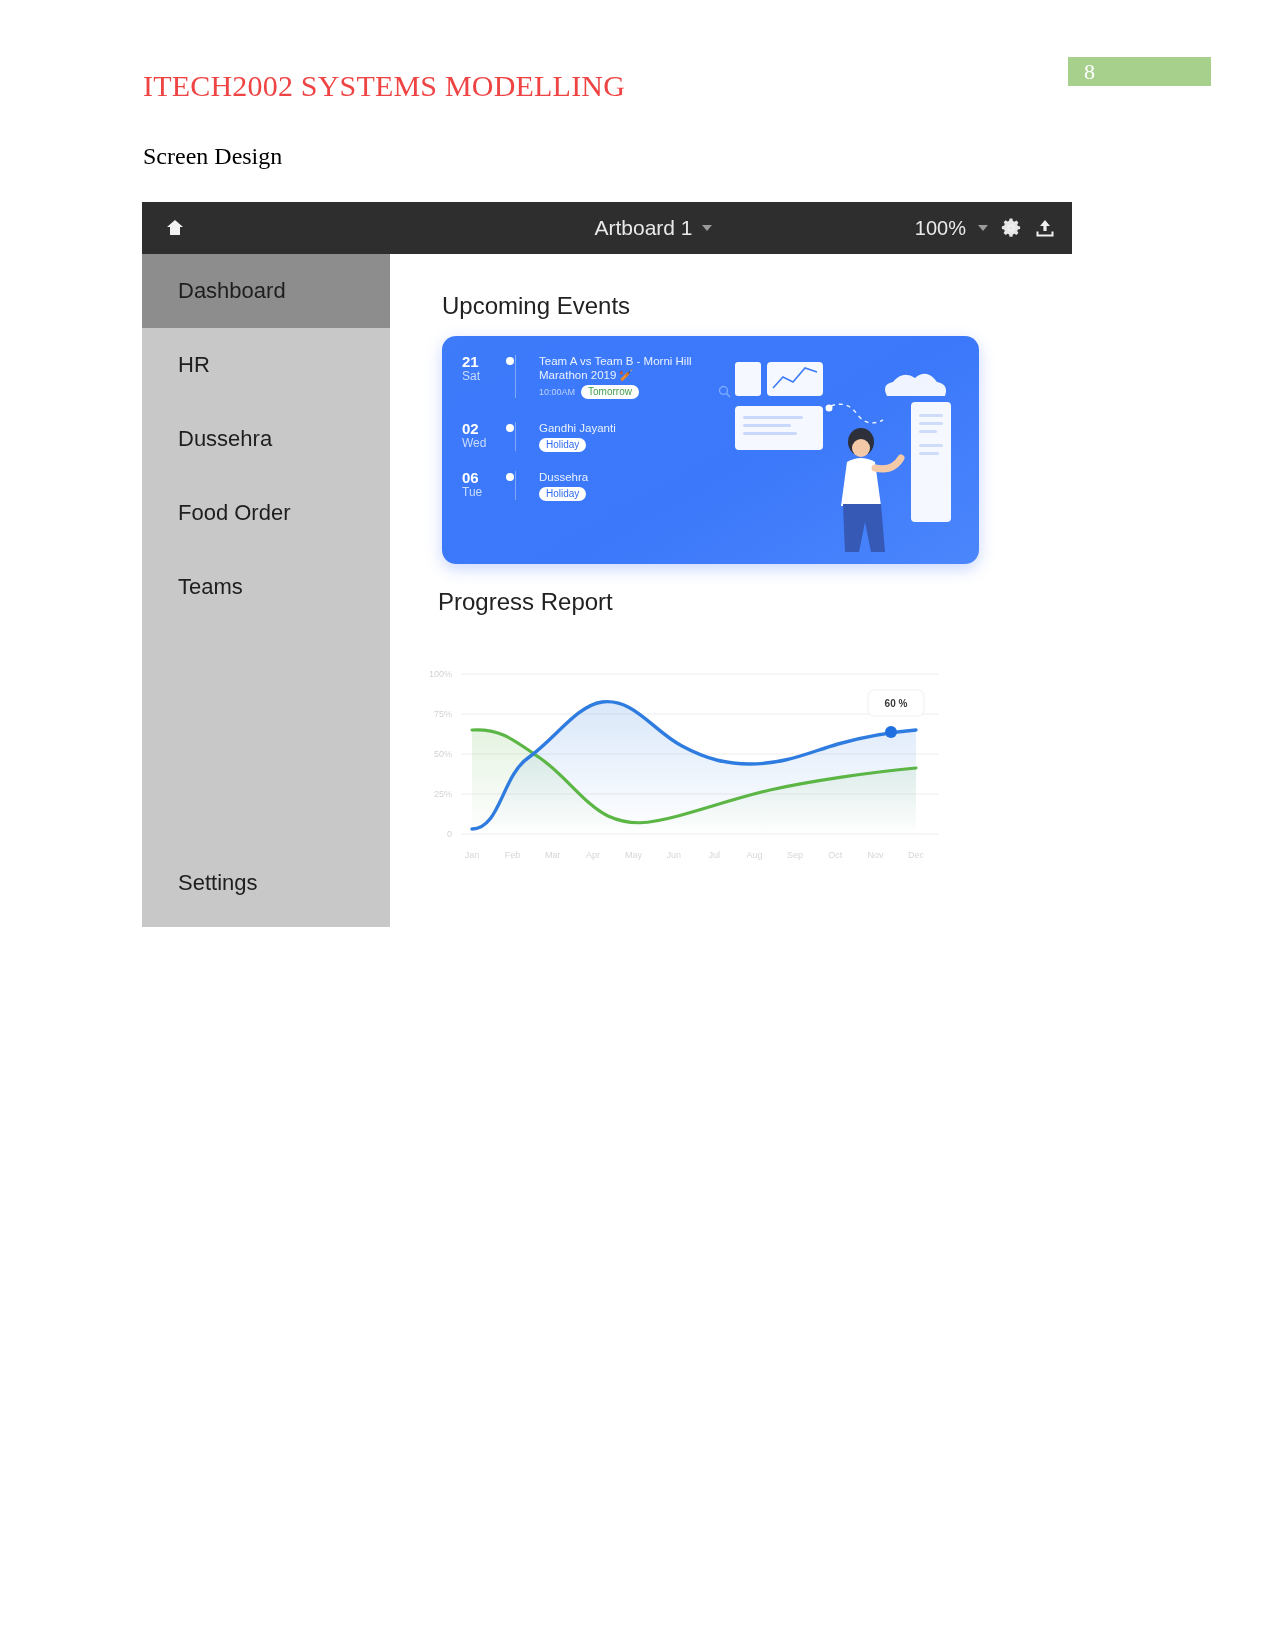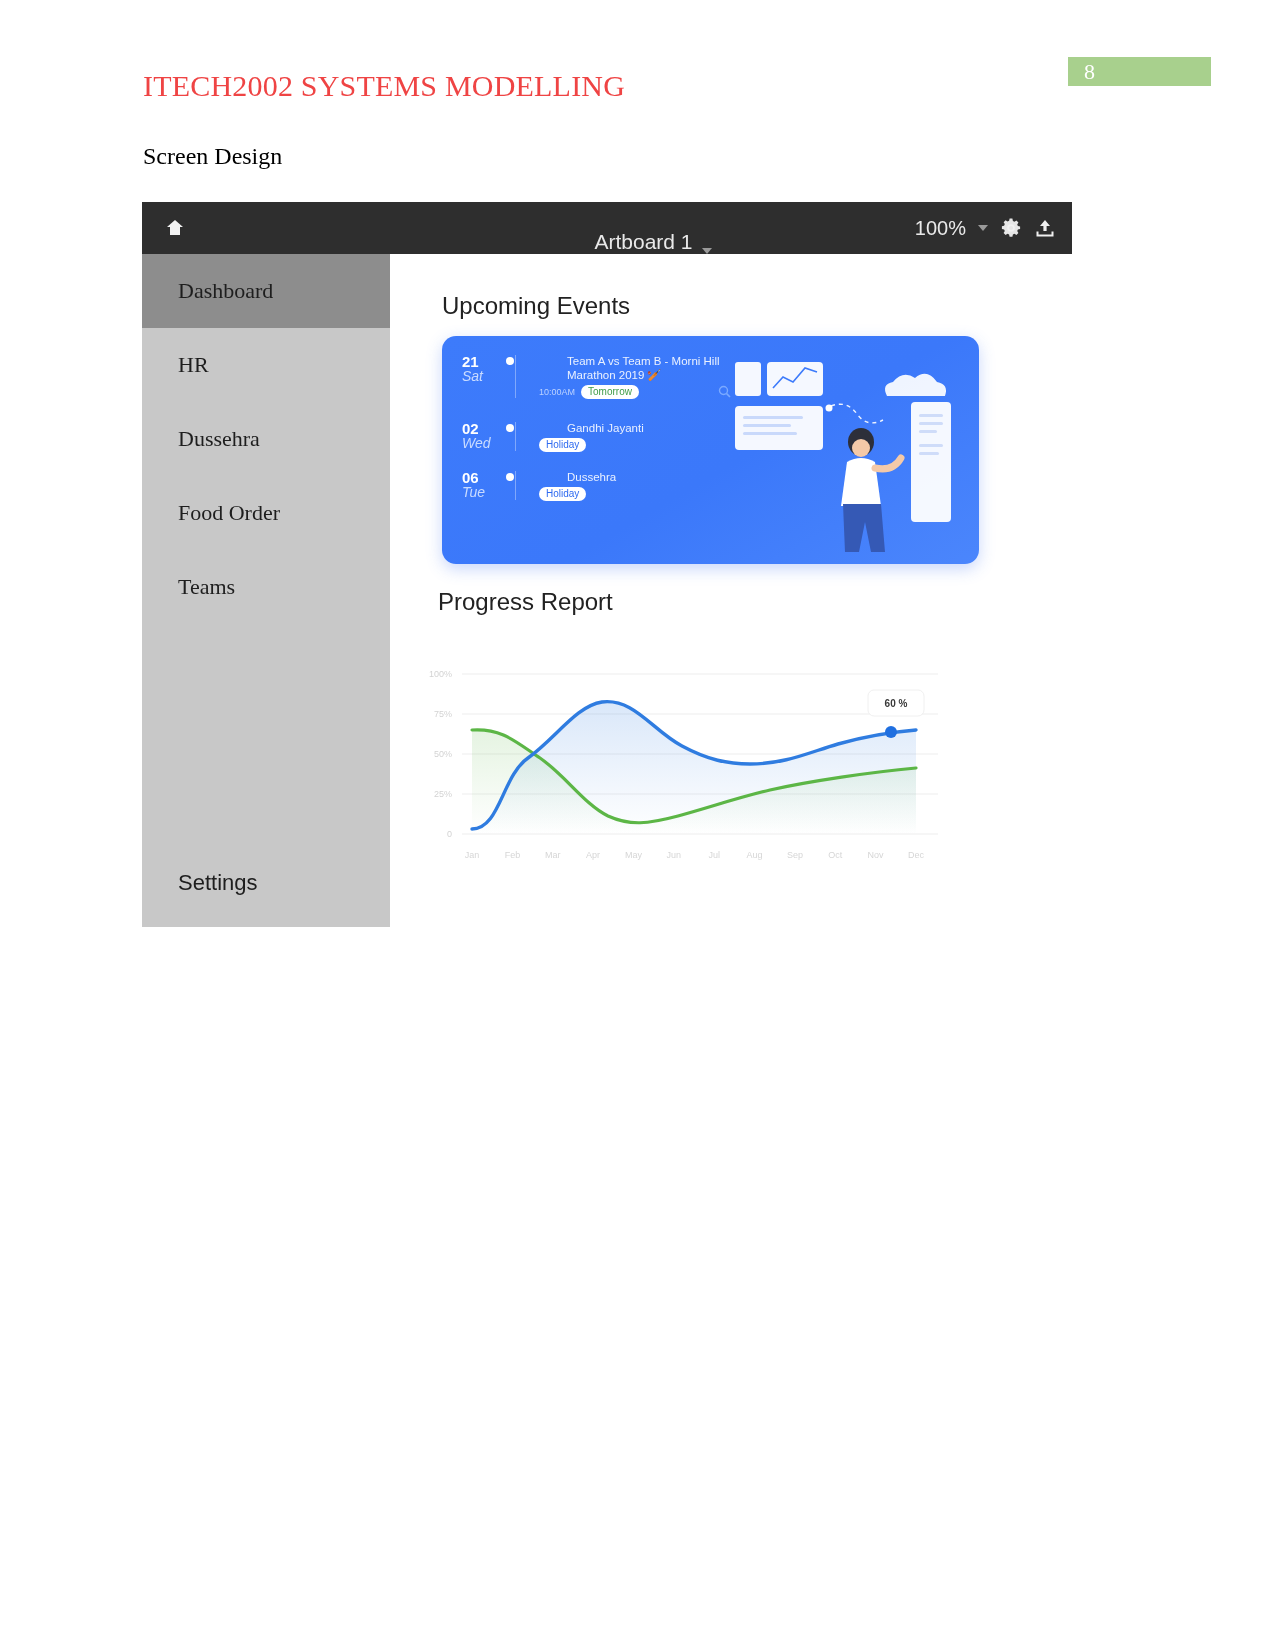--- a/index.html
+++ b/index.html
@@ -50,21 +50,21 @@
     position:absolute; left:0; top:0; width:930px; height:52px;
     background:#2e2e2e;
     display:flex; align-items:center;
   }
   .home-icon {
     position:absolute; left:22px; top:15px; width:22px; height:22px;
     display:flex; align-items:center; justify-content:center;
   }
   .toolbar-center {
     position:absolute; left:0; top:0; width:1022px; height:52px;
-    display:flex; align-items:flex-end; justify-content:center;
+    display:flex; align-items:center; justify-content:center;
     gap:9px;
   }
   .artboard-label {
     color:#e9e9e9; font-size:21px; font-family:"Liberation Sans", sans-serif;
   }
   .caret {
     width:0; height:0; border-left:5px solid transparent;
     border-right:5px solid transparent; border-top:6px solid #9a9a9a;
     display:inline-block;
   }
@@ -79,21 +79,21 @@
 
   
   .sidebar {
     position:absolute; left:0; top:52px; width:248px; height:673px;
     background:#c8c8c8;
   }
   .side-item {
     height:74px; display:flex; align-items:center;
     padding-left:36px; box-sizing:border-box;
     font-size:22px; color:#1e1e1e;
-    font-family:Liberation Serif, serif;
+    font-family:Liberation Sans, sans-serif;
   }
   .side-item.active { background:#8d8d8d; }
   .side-settings {
     position:absolute; left:0; bottom:24px; width:248px; height:40px;
     display:flex; align-items:center; padding-left:36px;
     box-sizing:border-box; font-size:22px; color:#1e1e1e;
     font-family:"Liberation Sans", sans-serif;
   }
 
   
@@ -117,37 +117,35 @@
     overflow:hidden;
   }
   .events-list { position:absolute; left:20px; top:18px; width:280px; }
   .event-row { display:flex; margin-bottom:16px;gap:11px; }
   .ev-date { width:42px; flex:none; }
   .ev-day-num {
     font-size:15px; font-weight:bold; color:#ffffff; line-height:16px;
     font-family:"Liberation Sans", sans-serif;
   }
   .ev-day-name {
-    font-size:14px; color:#c9dbff; line-height:13px;
-    font-family:"Liberation Sans", sans-serif;
-    font-style:italic;
+    font-size:12px; color:#c9dbff; line-height:13px;
+    font-family:"Liberation Sans", sans-serif;
   }
   .ev-sep {
     width:1px; background:rgba(255,255,255,0.35);
     margin:1px 12px 1px 0; flex:none; position:relative;
   }
   .ev-dot {
     position:absolute; left:-9px; top:2px; width:8px; height:8px;
     border-radius:50%; background:#ffffff;
   }
   .ev-body { flex:1; }
   .ev-title {
     font-size:11.5px; color:#eaf1ff; line-height:14px;
     font-family:"Liberation Sans", sans-serif;
-    margin-left:28px;
   }
   .ev-meta { display:flex; align-items:center; gap:6px; margin-top:3px; }
   .ev-time {
     font-size:9px; color:#bcd2ff;
     font-family:"Liberation Sans", sans-serif;
   }
   .ev-badge {
     font-size:10px; color:#2f6bf0; background:#ffffff;
     border-radius:8px; padding:2px 7px; line-height:10px;
     font-family:"Liberation Sans", sans-serif; white-space:nowrap;

